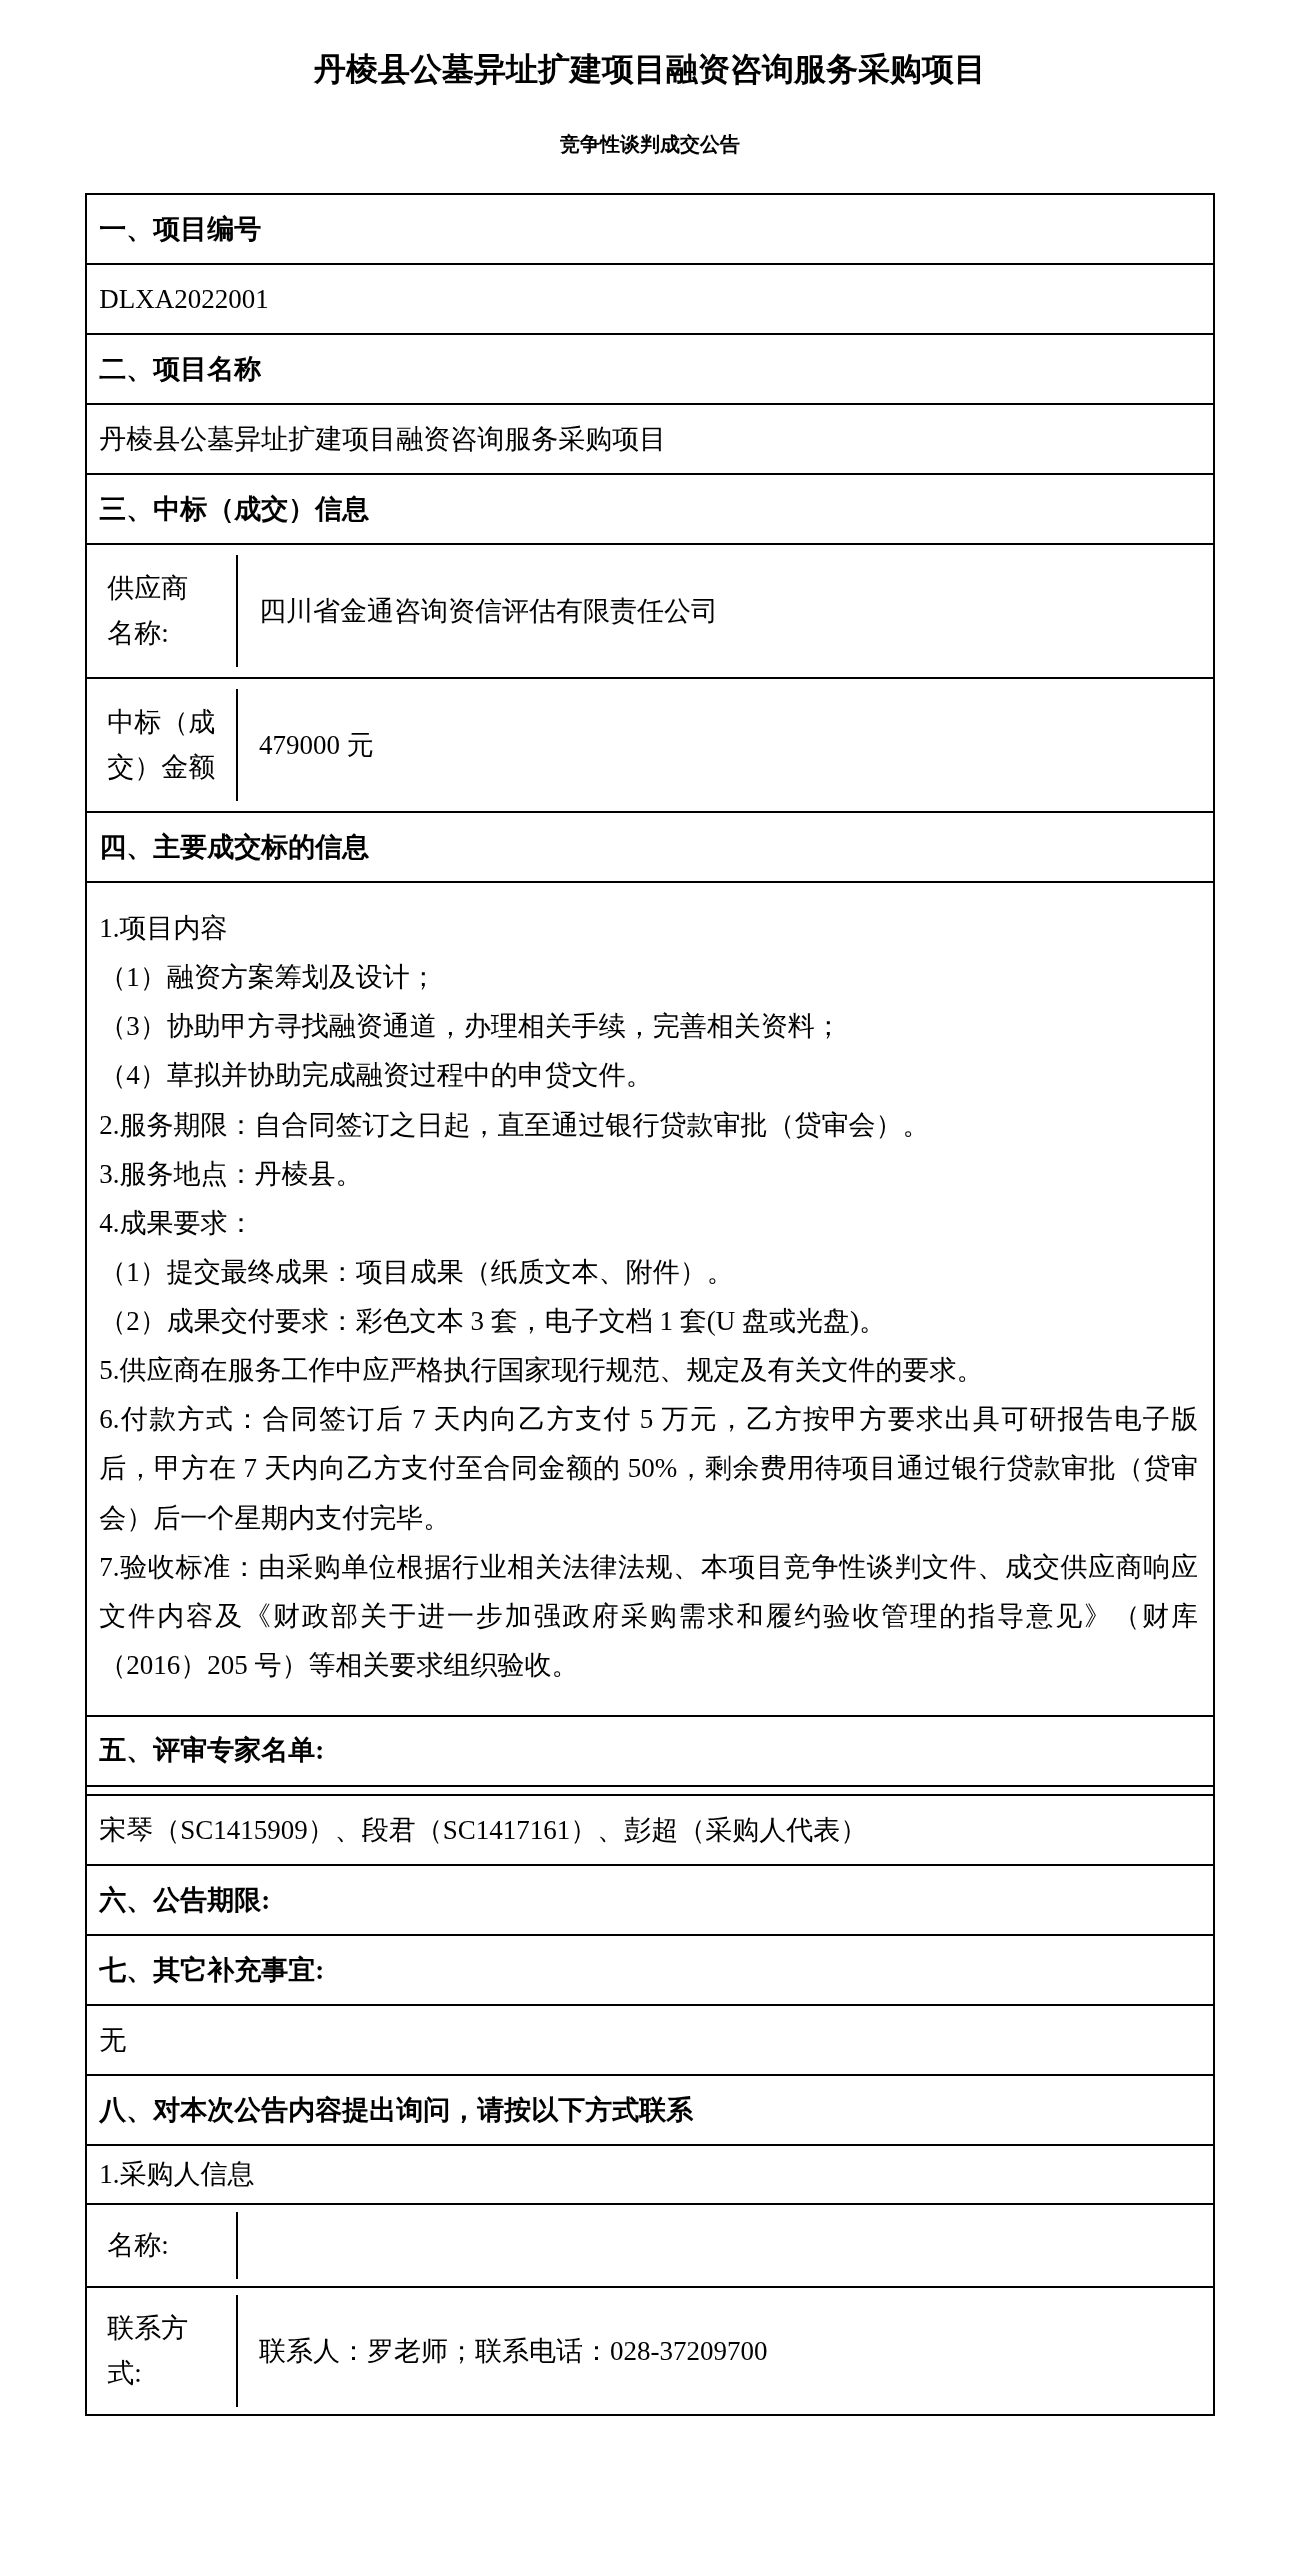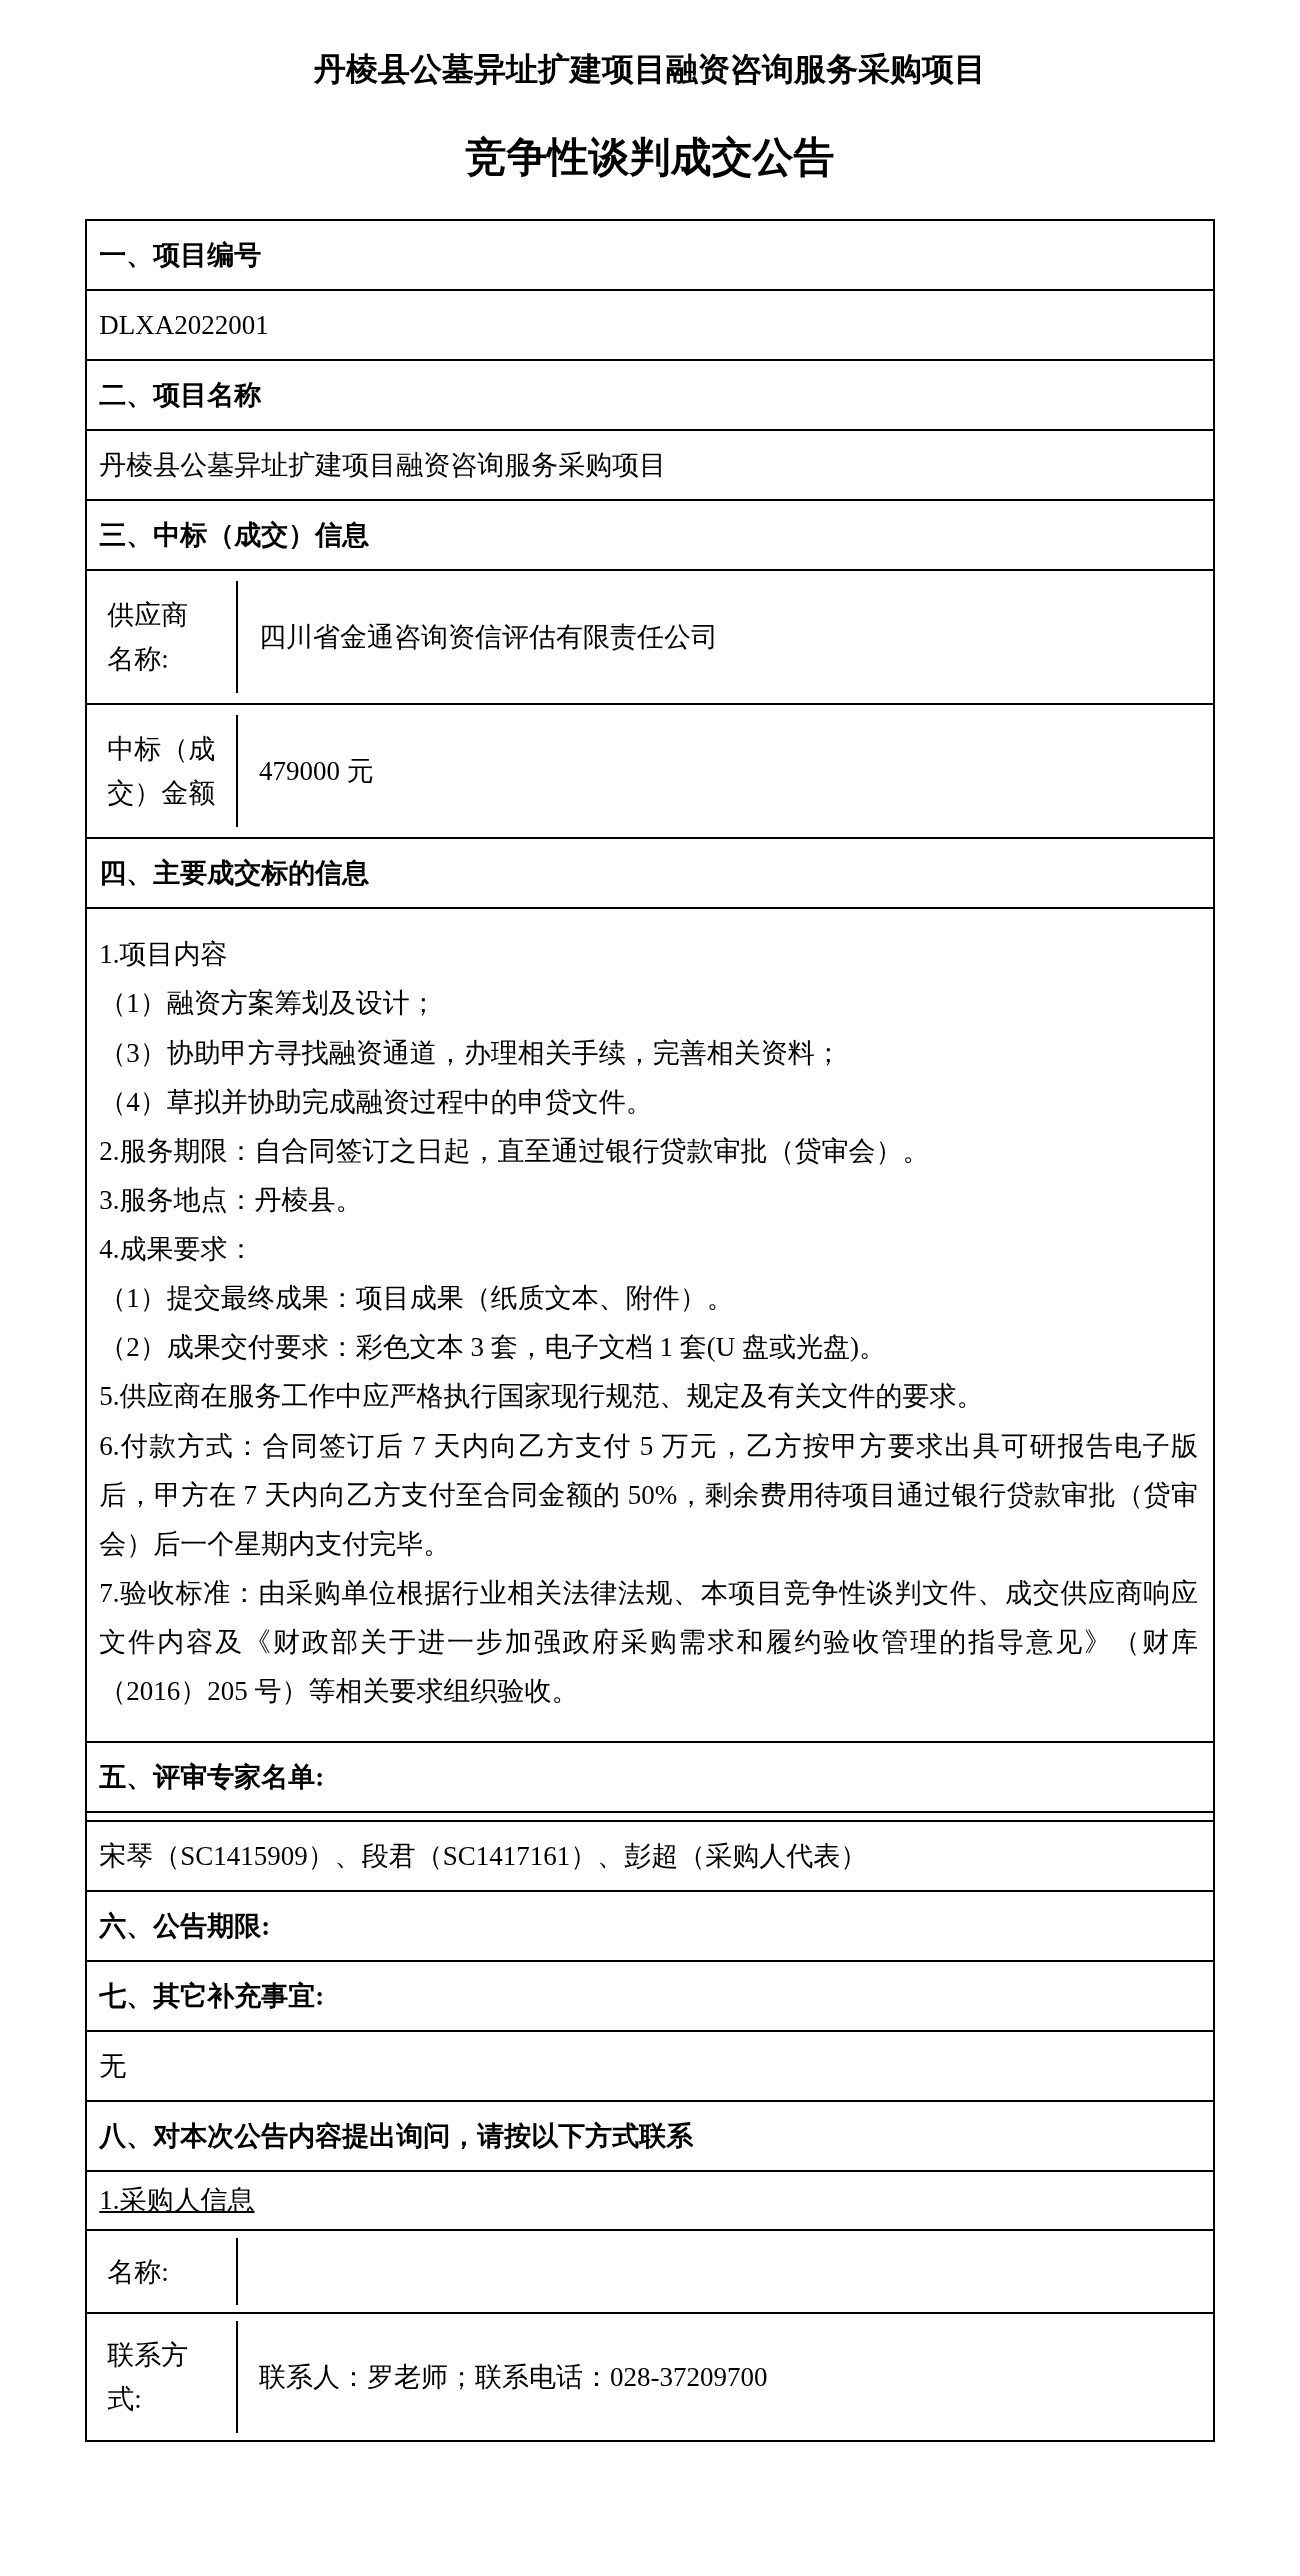--- a/index.html
+++ b/index.html
@@ -14,21 +14,21 @@
     padding-top: 49px;
   }
   .title {
     font-size: 32px;
     font-weight: bold;
     text-align: center;
     margin: 0;
     line-height: 1.25;
   }
   .subtitle {
-    font-size: 41px;
+    font-size: 20px;
     font-weight: bold;
     text-align: center;
     margin: 43px 0 0 0;
     line-height: 1.25;
   }
   .doc-table {
     width: 1126px;
     margin: 36px auto 28px auto;
     border: 2.8px solid #000000;
   }
@@ -37,21 +37,21 @@
     align-items: center;
     min-height: 70px;
     box-sizing: border-box;
     border-bottom: 2.8px solid #000000;
     font-size: 27px;
     line-height: 1.5;
   }
   .row:last-child { border-bottom: none; }
   .row.heading { font-weight: bold; padding: 5.7px 15px 5.7px 12.3px; }
   .row.plain { padding: 5.7px 15px 5.7px 12.3px; }
-  .row.subheading { min-height: 59px; padding: 5.7px 15px 5.7px 12.3px; text-decoration: underline; }
+  .row.subheading { min-height: 59px; padding: 5.7px 15px 5.7px 12.3px; }
   .row.two-col { padding: 7px; align-items: center; }
   .row.tall { min-height: 134px; }
   .row.contact-row { min-height: 119px; }
   .row.name-row { min-height: 81px; }
   .cell-label {
     flex: 0 0 144px;
     width: 144px;
     box-sizing: border-box;
     border-right: 2.8px solid #000000;
     display: flex;

